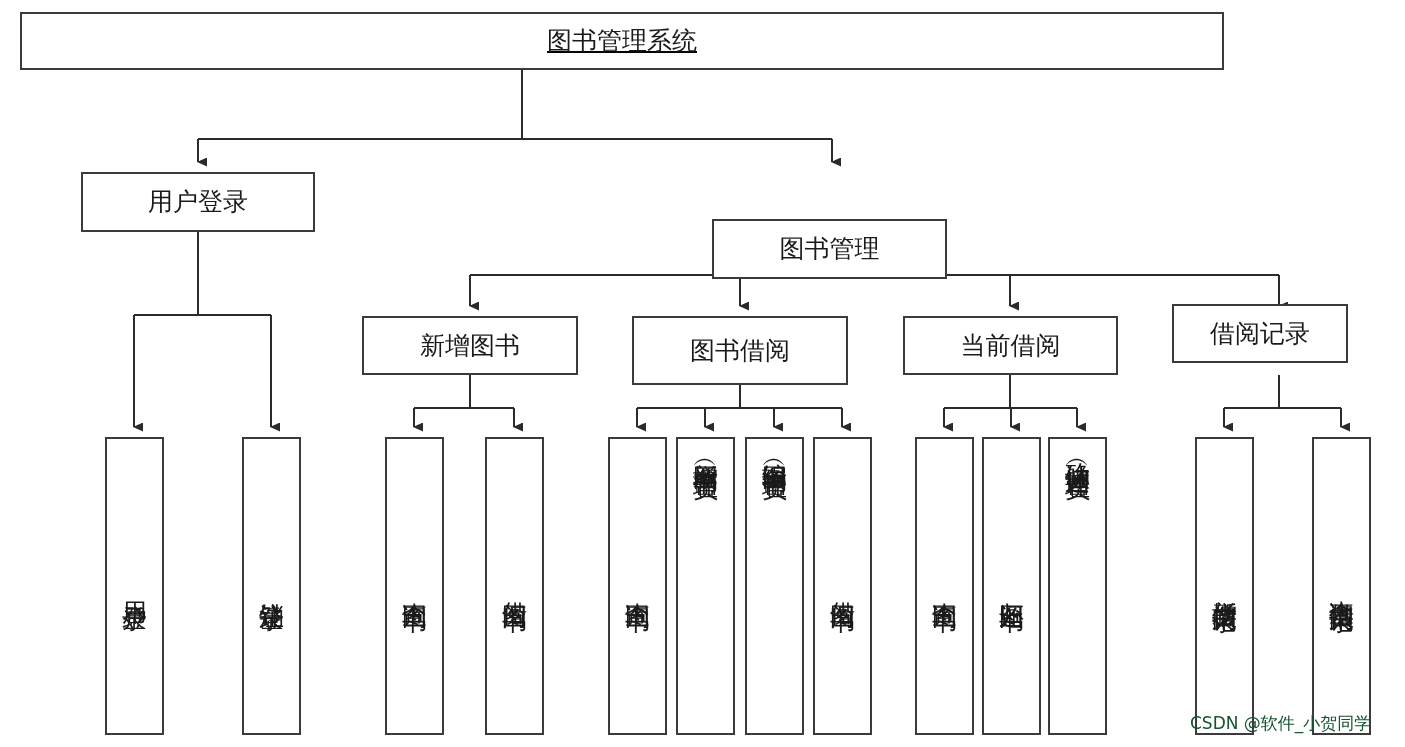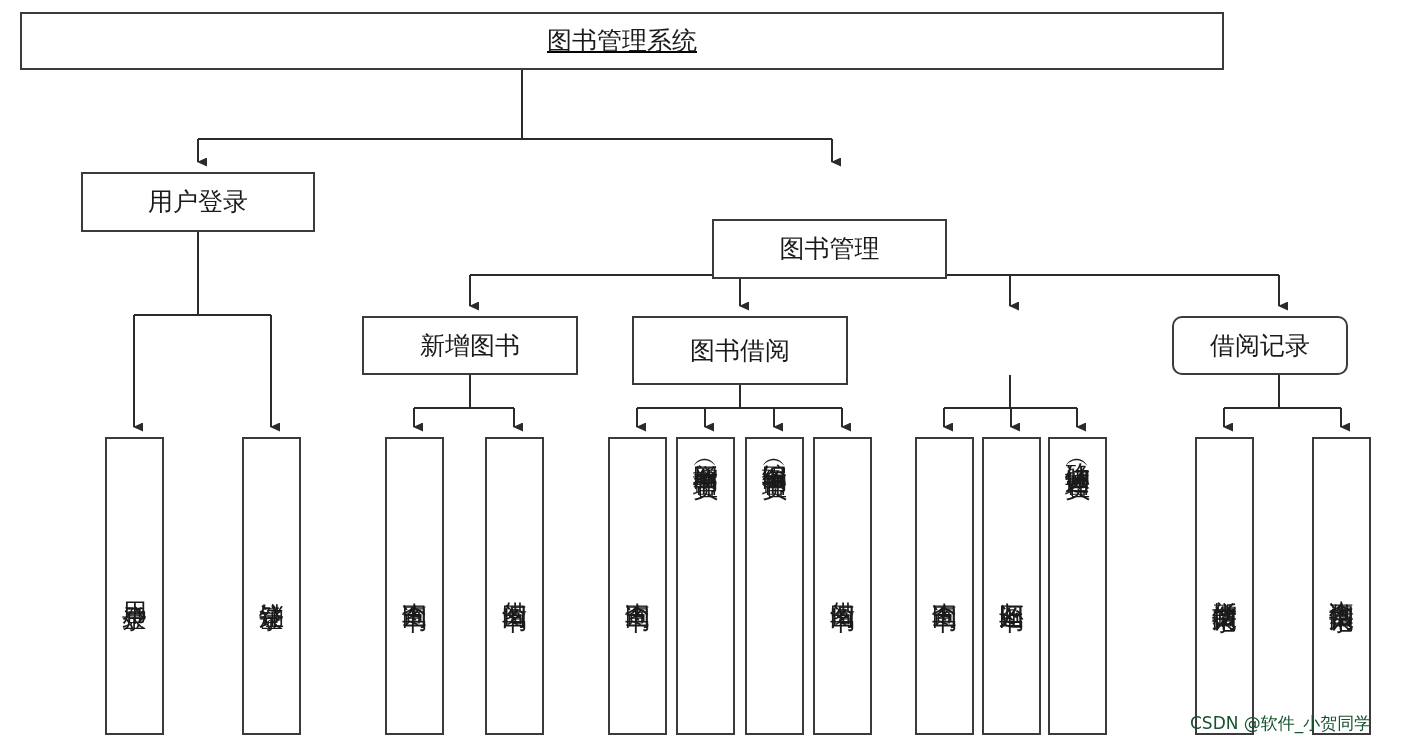--- a/index.html
+++ b/index.html
@@ -138,21 +138,24 @@
   <div class="node-box node-horizontal" style="left:712px; top:172px; width:235px; height:60px;margin-top:47px;">
     <span class="node-label">图书管理</span>
   </div>
 
   <div class="node-box node-horizontal" style="left:362px; top:316px; width:216px; height:59px;">
     <span class="node-label">新增图书</span>
   </div>
   <div class="node-box node-horizontal" style="left:632px; top:316px; width:216px; height:69px;">
     <span class="node-label">图书借阅</span>
   </div>
-  <div class="node-box node-horizontal" style="left:1172px; top:316px; width:176px; height:59px;border-radius:10px;">
+  <div class="node-box node-horizontal" style="left:903px; top:316px; width:215px; height:59px;">
+    <span class="node-label">当前借阅</span>
+  </div>
+  <div class="node-box node-horizontal" style="left:1172px; top:304px; width:176px; height:59px;">
     <span class="node-label">借阅记录</span>
   </div>
 
   <div class="node-box node-vertical center-v" style="left:105px; top:437px; width:59px; height:298px;">
     <span class="node-label">用户登录</span>
   </div>
   <div class="node-box node-vertical center-v" style="left:242px; top:437px; width:59px; height:298px;">
     <span class="node-label">注销登录</span>
   </div>
 

